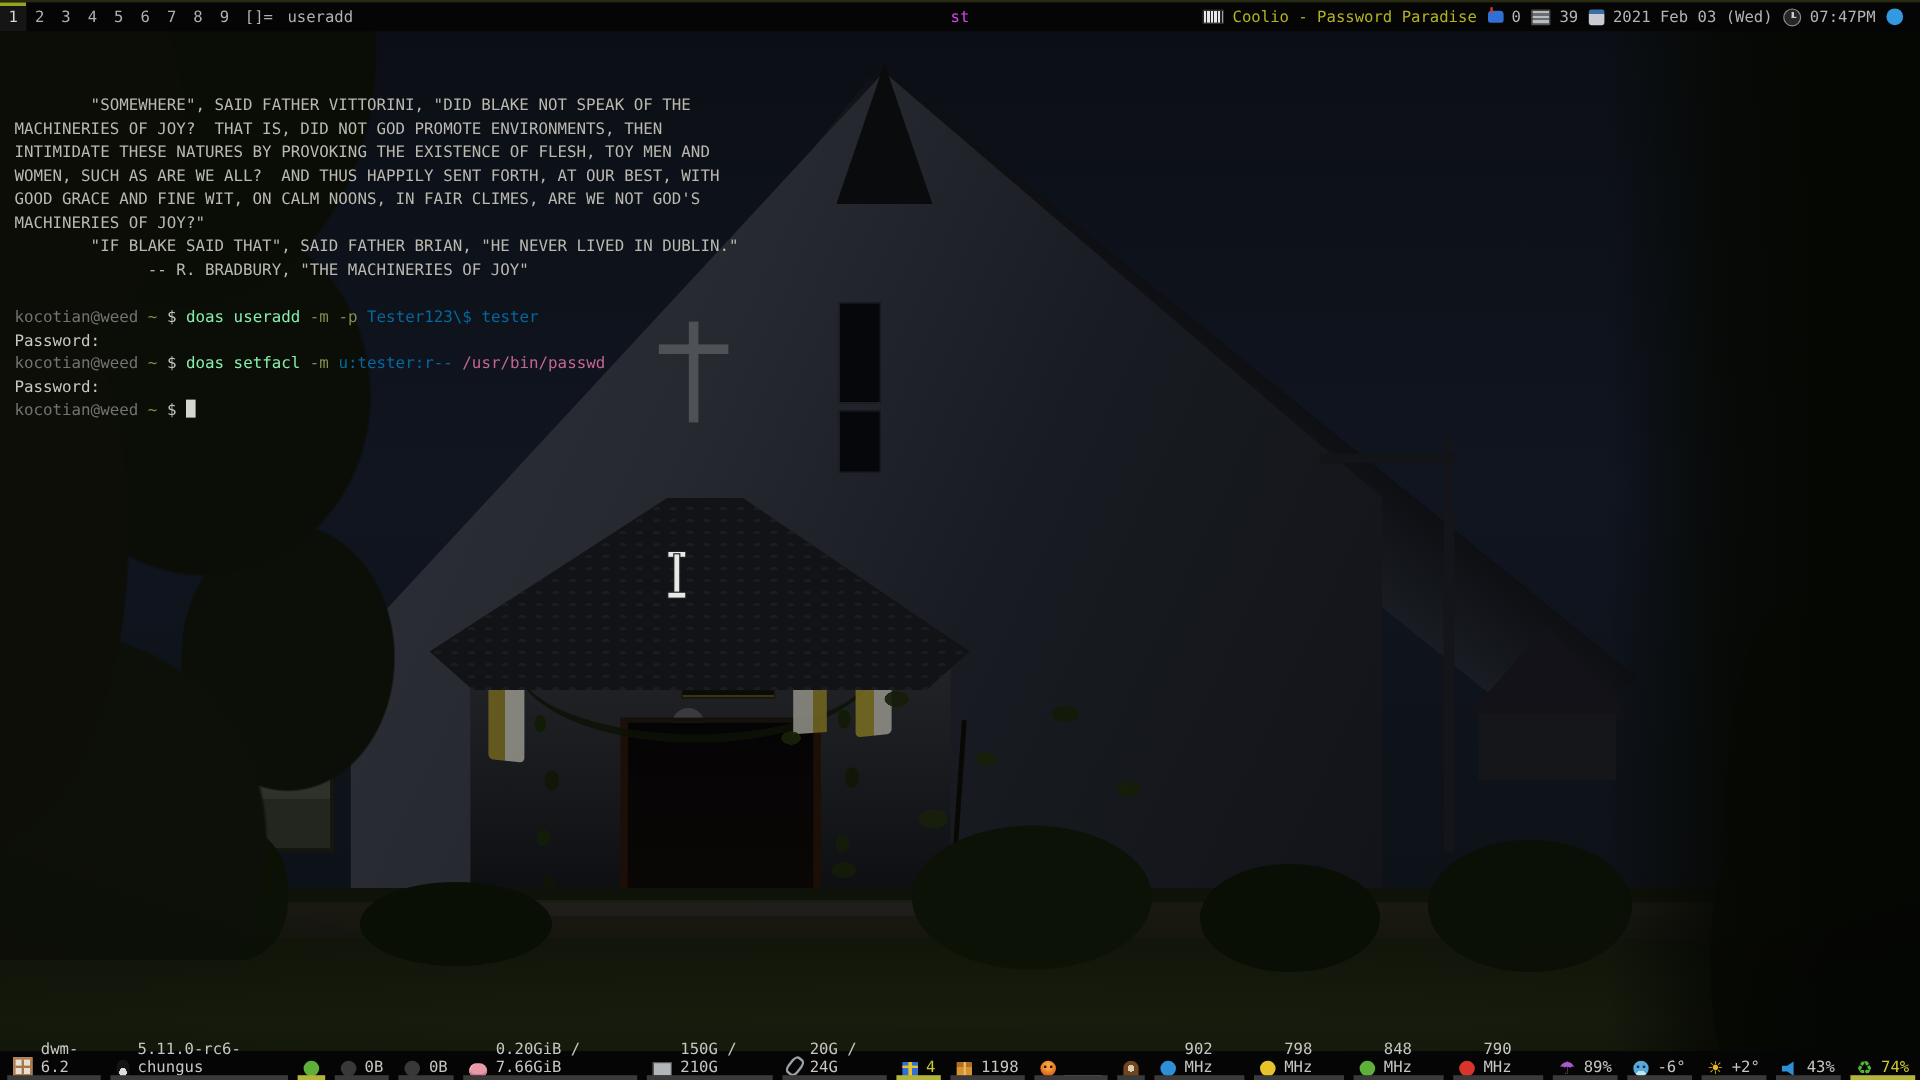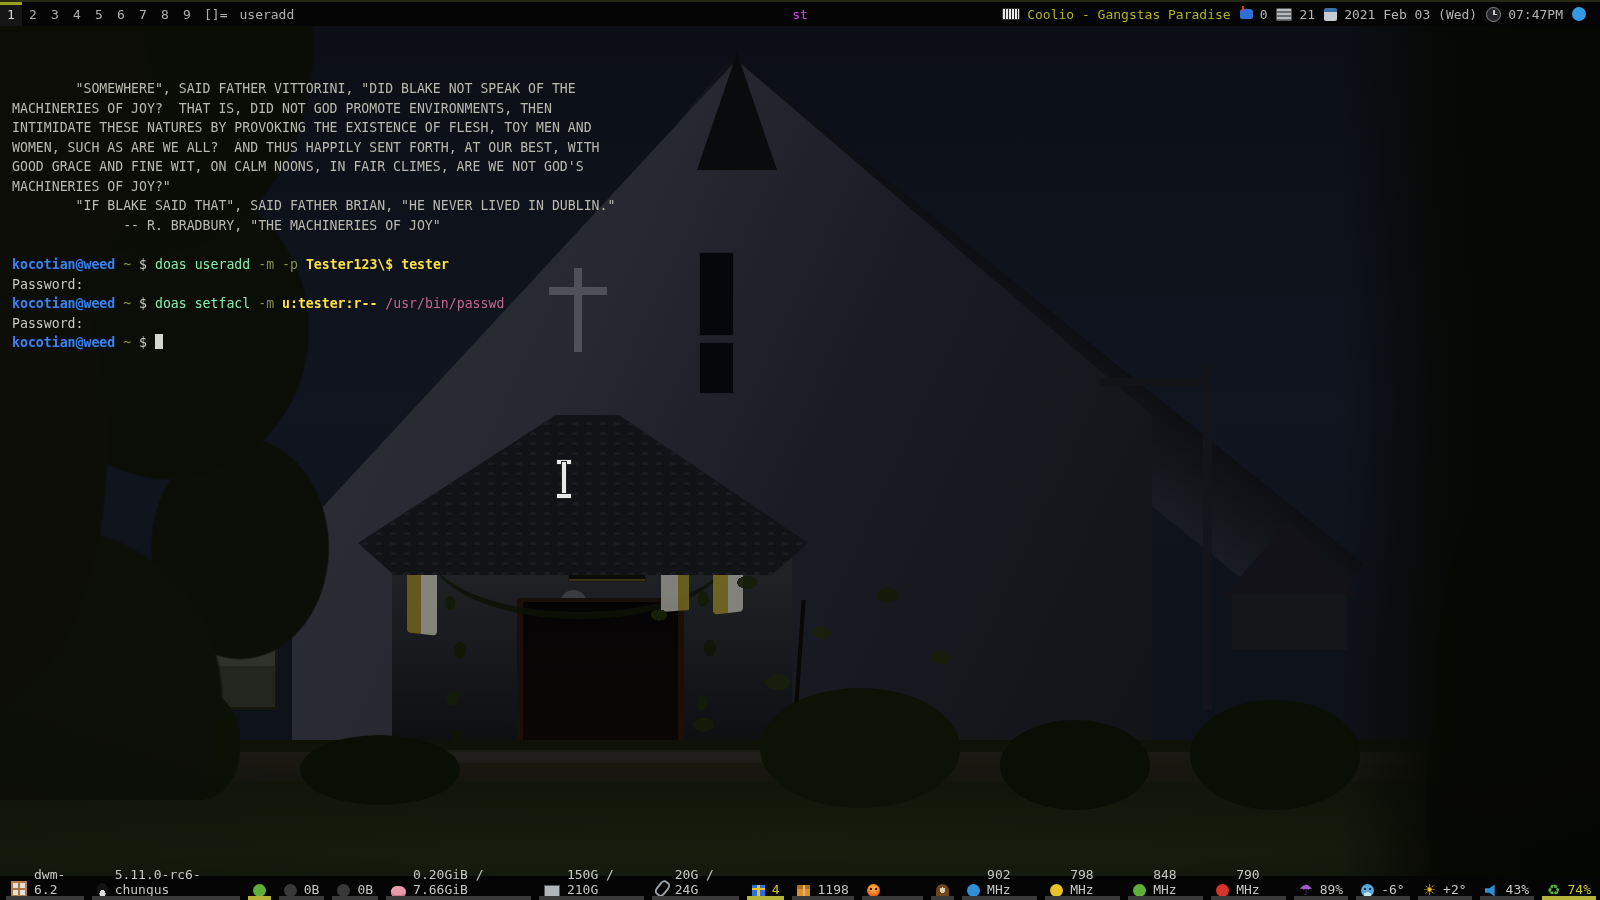--- a/index.html
+++ b/index.html
@@ -85,21 +85,21 @@
   .bldg-wall{left:1232px;top:595px;width:115px;height:55px;background:#15161a;}
   .pole{left:1203px;top:365px;width:9px;height:345px;background:#13151a;}
   .pole-arm{left:1100px;top:378px;width:112px;height:8px;background:#121418;}
   .board{left:182px;top:612px;width:90px;height:92px;border:3px solid #15170f;
     background:linear-gradient(180deg,#2e322a 0 55%,#23261e 55%);}
   .left-door{left:36px;top:596px;width:42px;height:72px;background:#1a120c;border:2px solid #241a10;}
   .vignette{inset:0;background:radial-gradient(120% 90% at 50% 40%,transparent 55%,rgba(0,0,0,.38) 100%);}
   
   .terminal{position:absolute;left:12px;top:40px;z-index:3;font-size:13.2px;line-height:19.55px;white-space:pre;}
   .t-q{color:#b9b9af}.t-f{color:#c9c9c0}
-  .t-b{color:#3b82f6;font-weight:bold}.t-a{color:#fde047;font-weight:bold}
+  .t-b{color:#737373;font-weight:normal}.t-a{color:#0369a1;font-weight:normal}
   .t-t{color:#8a8a52}.t-c{color:#86efac}.t-o{color:#7e9150}.t-p{color:#c4678c}
   .t-cur{display:inline-block;width:8px;height:15px;background:#d6d6d0;vertical-align:-2px;}
   
   .topbar{position:absolute;left:0;top:0;right:0;height:26px;background:#050505;z-index:5;
     display:flex;align-items:center;font-size:13px;color:#b0b0b0;border-top:2px solid #272a12;box-sizing:border-box;padding-right:14px;}
   .tags{display:flex;height:100%;}
   .tag{width:22px;height:100%;display:flex;align-items:center;justify-content:center;cursor:default;}
   .tag.sel{background:#151515;box-shadow:inset 0 3px 0 #98a21f;color:#d6d6d6;}
   .layout{margin-left:6px;}
   .mode{margin-left:12px;}
@@ -231,29 +231,29 @@
         <span class="tag">7</span>
         <span class="tag">8</span>
         <span class="tag">9</span>
       </div>
     <div class="layout">[]=</div>
     <div class="mode">useradd</div>
     <div class="wtitle">st</div>
     <div class="tright" id="topstatus">
         <span class="smod">
           <span class="ic piano-icon"></span>
-          <span class="stext music">Coolio - Gangstas Paradise</span>
+          <span class="stext music">Coolio - Password Paradise</span>
         </span>
         <span class="smod">
           <span class="ic mailbox-icon"></span>
           <span class="stext">0</span>
         </span>
         <span class="smod">
           <span class="ic newspaper-icon"></span>
-          <span class="stext">21</span>
+          <span class="stext">39</span>
         </span>
         <span class="smod">
           <span class="ic calendar-icon"></span>
           <span class="stext">2021 Feb 03 (Wed)</span>
         </span>
         <span class="smod">
           <span class="ic clock-icon"></span>
           <span class="stext">07:47PM</span>
         </span>
         <span class="smod">

